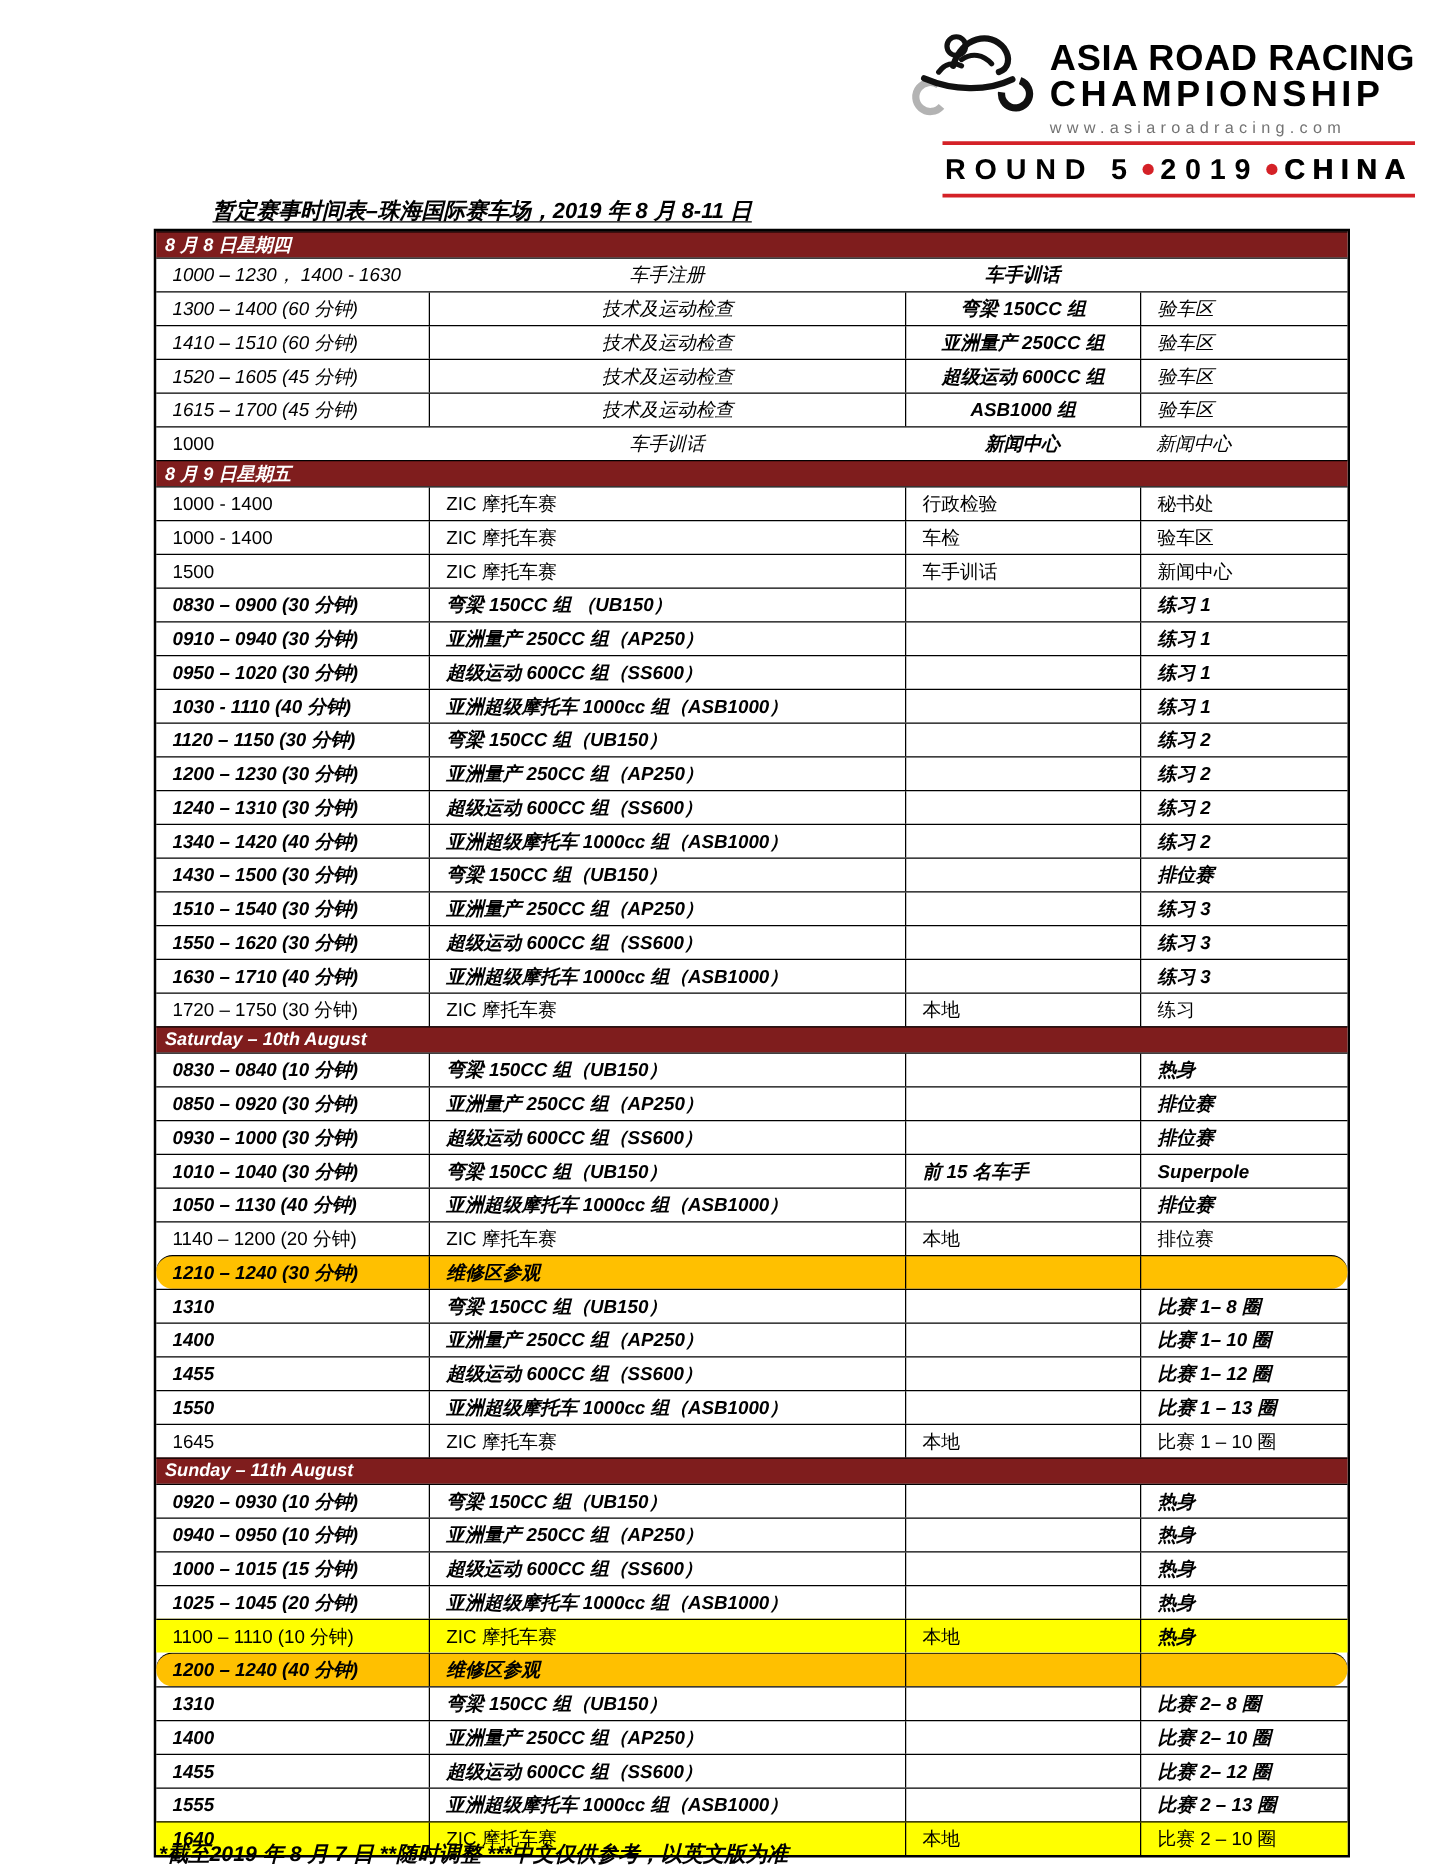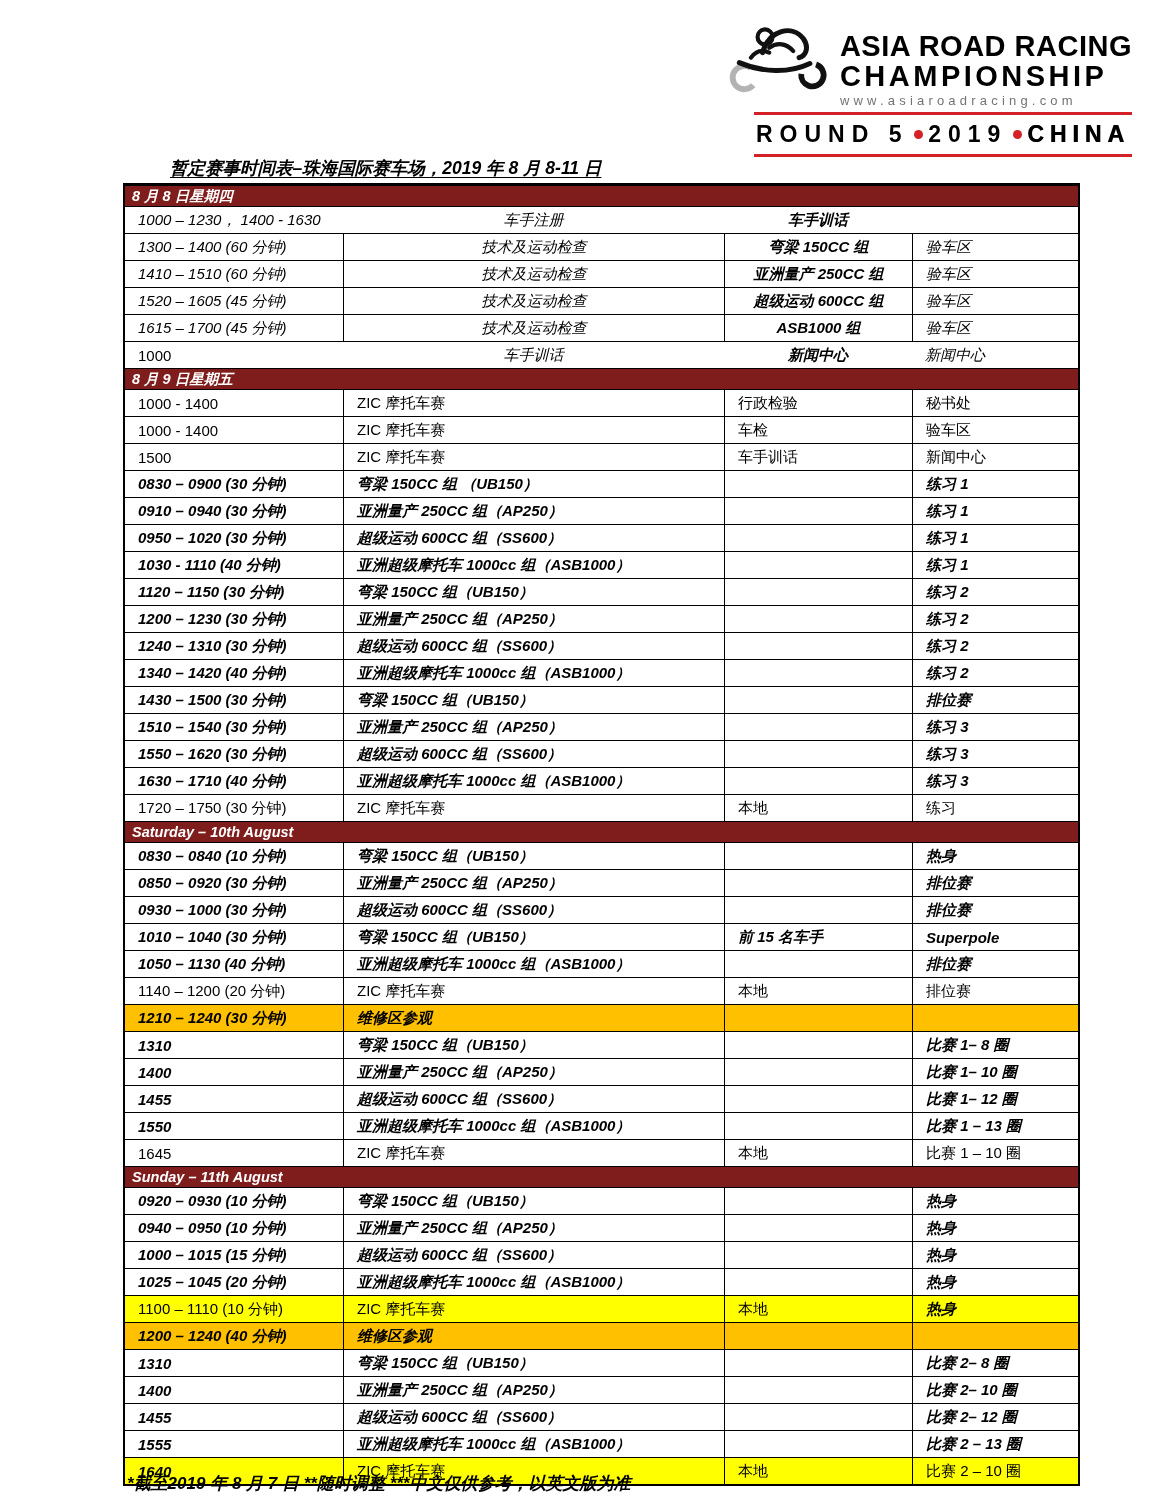--- a/index.html
+++ b/index.html
@@ -36,21 +36,21 @@
   .cell{
     display:flex;align-items:center;padding-left:13px;font-size:15px;
     border-left:1px solid #000;white-space:nowrap;overflow:hidden;
   }
   .cell.c0{border-left:none;}
   .cell.center{justify-content:center;padding-left:0;}
   .row.nb .cell{border-left:none;}
   .st-it{font-style:italic;}
   .st-bi{font-style:italic;font-weight:bold;}
   .st-rg{font-style:normal;font-weight:normal;}
-  .bg-orange{background:var(--orange,#FFC000);}
+  .bg-orange{background:var(--orange,#FFC000);border-radius:13px;}
   .bg-yellow{background:var(--yellow,#FFFF00);}
   
   .footnote{position:absolute;left:127px;top:1472px;font-size:17px;font-weight:bold;font-style:italic;white-space:nowrap;}
 </style>
 </head>
 <body>
 
 <div class="logo">
   <div class="logo-top">
     <span>

